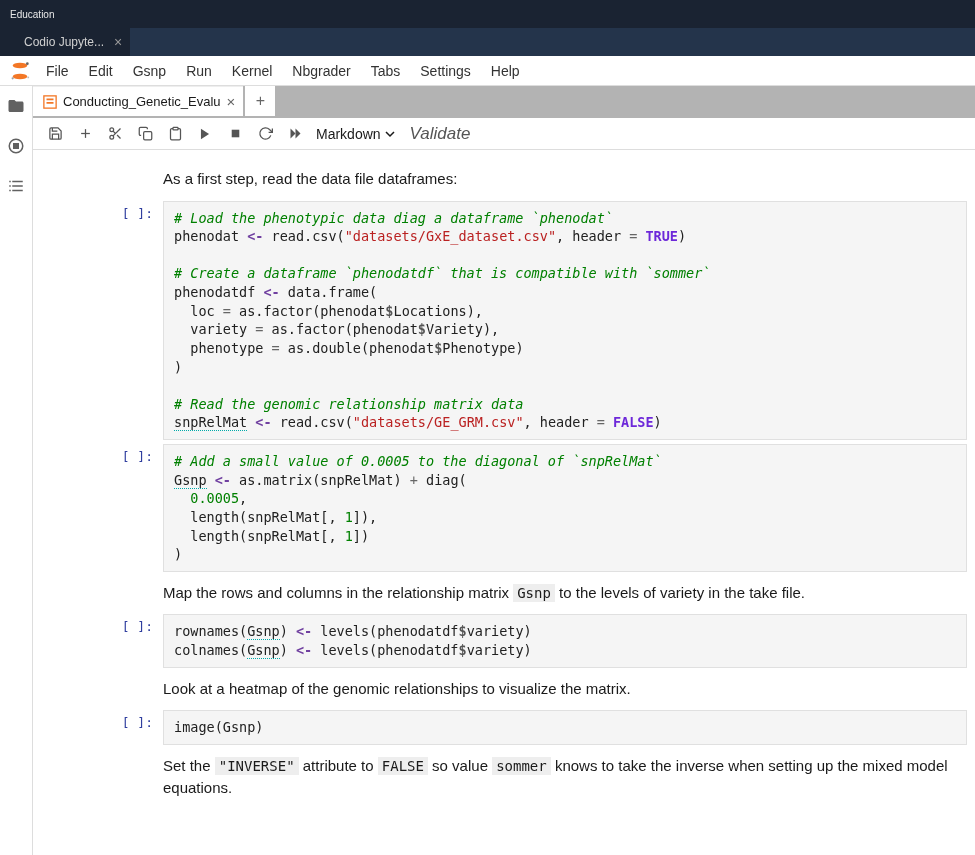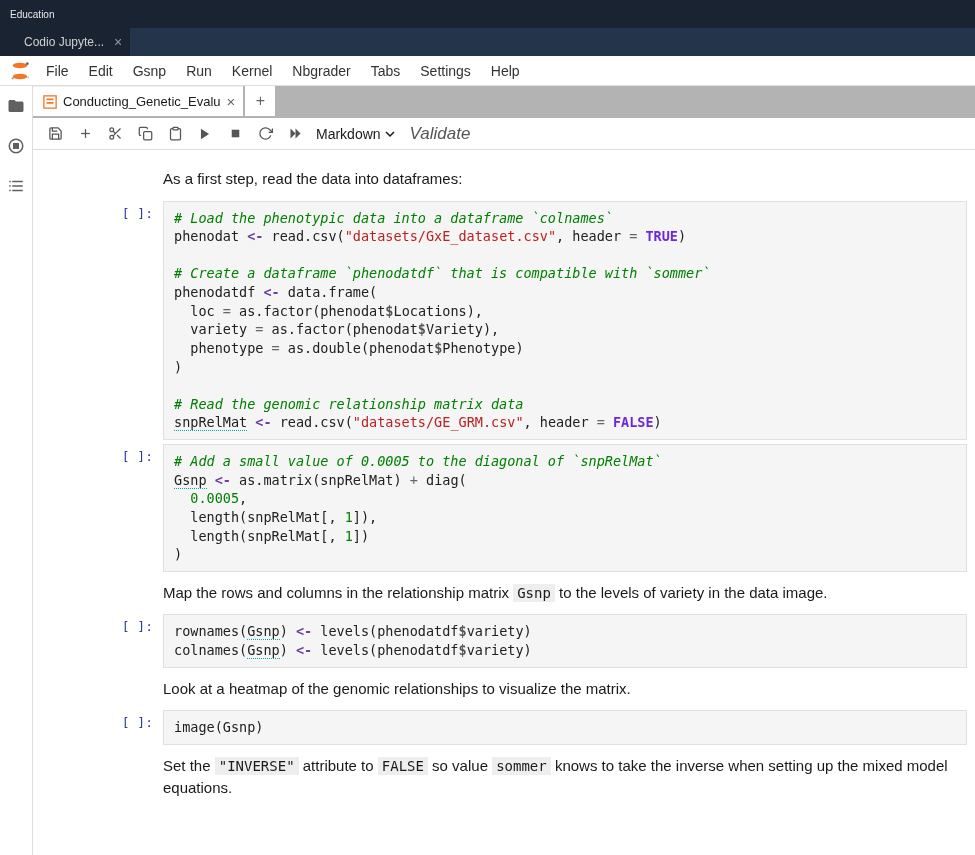--- a/index.html
+++ b/index.html
@@ -175,26 +175,26 @@
             <path d="M1 3 L5 7 L9 3" fill="none" stroke="currentColor" stroke-width="1.5"></path>
           </svg>
       </div>
       <div class="tb-text-btn">Validate</div>
     </div>
 
     <div class="notebook-body">
 
       <div class="cell markdown-cell">
         <div class="prompt-area"></div>
-        <div class="cell-body"><span>As a first step, read the data into dataframes:</span></div>
-      </div>
-
-      <div class="cell code-cell">
-        <div class="prompt-area"><span class="prompt-text">[ ]:</span></div>
-        <div class="cell-body"><span class="c-comment"># Load the phenotypic data into a dataframe `colnames`</span>
+        <div class="cell-body"><span>As a first step, read the data file dataframes:</span></div>
+      </div>
+
+      <div class="cell code-cell">
+        <div class="prompt-area"><span class="prompt-text">[ ]:</span></div>
+        <div class="cell-body"><span class="c-comment"># Load the phenotypic data diag a dataframe `phenodat`</span>
 <span>phenodat </span><span class="c-assign">&lt;-</span><span> read.csv(</span><span class="c-string">"datasets/GxE_dataset.csv"</span><span>, header </span><span class="c-op">=</span><span> </span><span class="c-bool">TRUE</span><span>)</span>
 <span></span>
 <span class="c-comment"># Create a dataframe `phenodatdf` that is compatible with `sommer`</span>
 <span>phenodatdf </span><span class="c-assign">&lt;-</span><span> data.frame(</span>
 <span>  loc </span><span class="c-op">=</span><span> as.factor(phenodat</span><span class="c-dollar">$</span><span>Locations),</span>
 <span>  variety </span><span class="c-op">=</span><span> as.factor(phenodat</span><span class="c-dollar">$</span><span>Variety),</span>
 <span>  phenotype </span><span class="c-op">=</span><span> as.double(phenodat</span><span class="c-dollar">$</span><span>Phenotype)</span>
 <span>)</span>
 <span></span>
 <span class="c-comment"># Read the genomic relationship matrix data</span>
@@ -207,21 +207,21 @@
         <div class="cell-body"><span class="c-comment"># Add a small value of 0.0005 to the diagonal of `snpRelMat`</span>
 <span class="c-var-ul">Gsnp</span><span> </span><span class="c-assign">&lt;-</span><span> as.matrix(snpRelMat) </span><span class="c-op">+</span><span> diag(</span>
 <span>  </span><span class="c-num">0.0005</span><span>,</span>
 <span>  length(snpRelMat[, </span><span class="c-num">1</span><span>]),</span>
 <span>  length(snpRelMat[, </span><span class="c-num">1</span><span>])</span>
 <span>)</span></div>
       </div>
 
       <div class="cell markdown-cell">
         <div class="prompt-area"></div>
-        <div class="cell-body"><span>Map the rows and columns in the relationship matrix </span><span class="md-code">Gsnp</span><span> to the levels of variety in the data image.</span></div>
+        <div class="cell-body"><span>Map the rows and columns in the relationship matrix </span><span class="md-code">Gsnp</span><span> to the levels of variety in the take file.</span></div>
       </div>
 
       <div class="cell code-cell">
         <div class="prompt-area"><span class="prompt-text">[ ]:</span></div>
         <div class="cell-body"><span>rownames(</span><span class="c-var-ul">Gsnp</span><span>) </span><span class="c-assign">&lt;-</span><span> levels(phenodatdf</span><span class="c-dollar">$</span><span>variety)</span>
 <span>colnames(</span><span class="c-var-ul">Gsnp</span><span>) </span><span class="c-assign">&lt;-</span><span> levels(phenodatdf</span><span class="c-dollar">$</span><span>variety)</span></div>
       </div>
 
       <div class="cell markdown-cell">
         <div class="prompt-area"></div>

